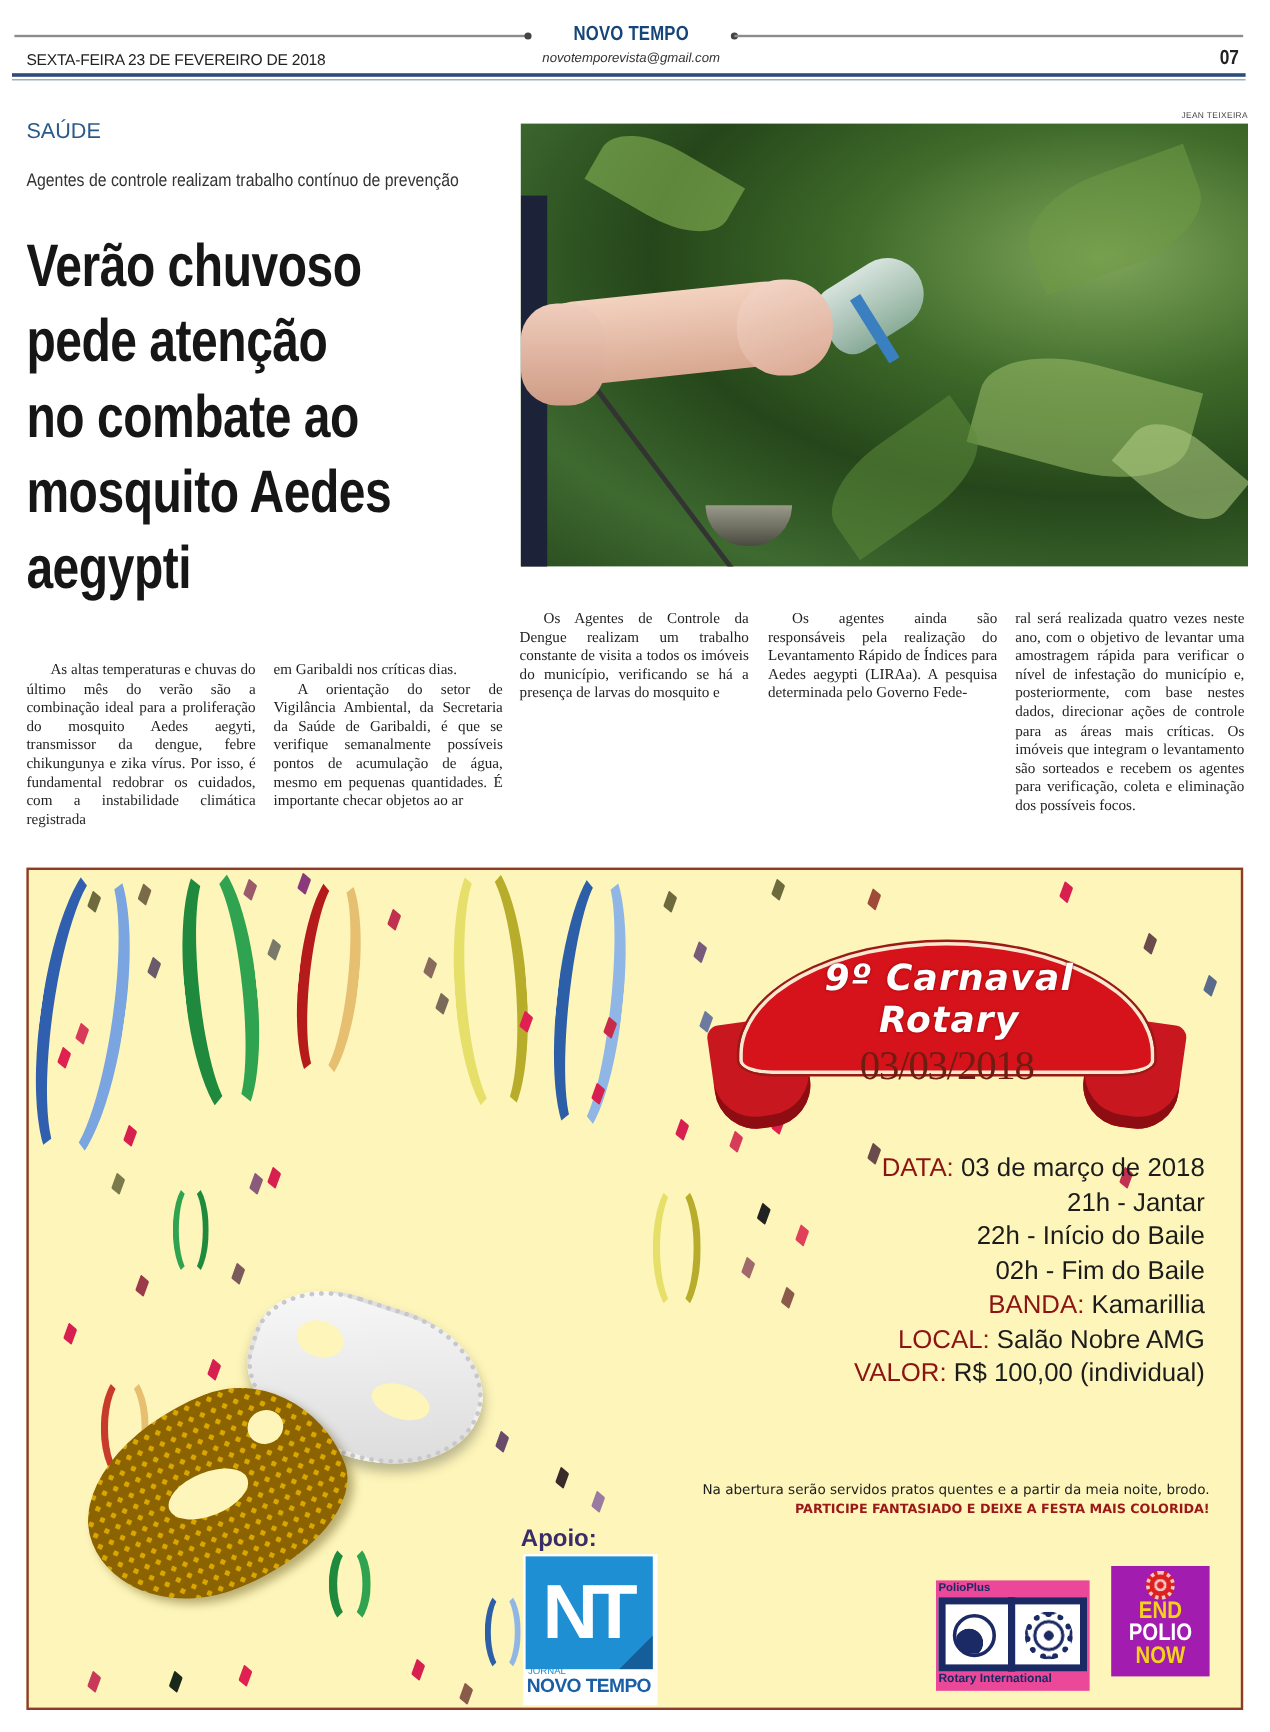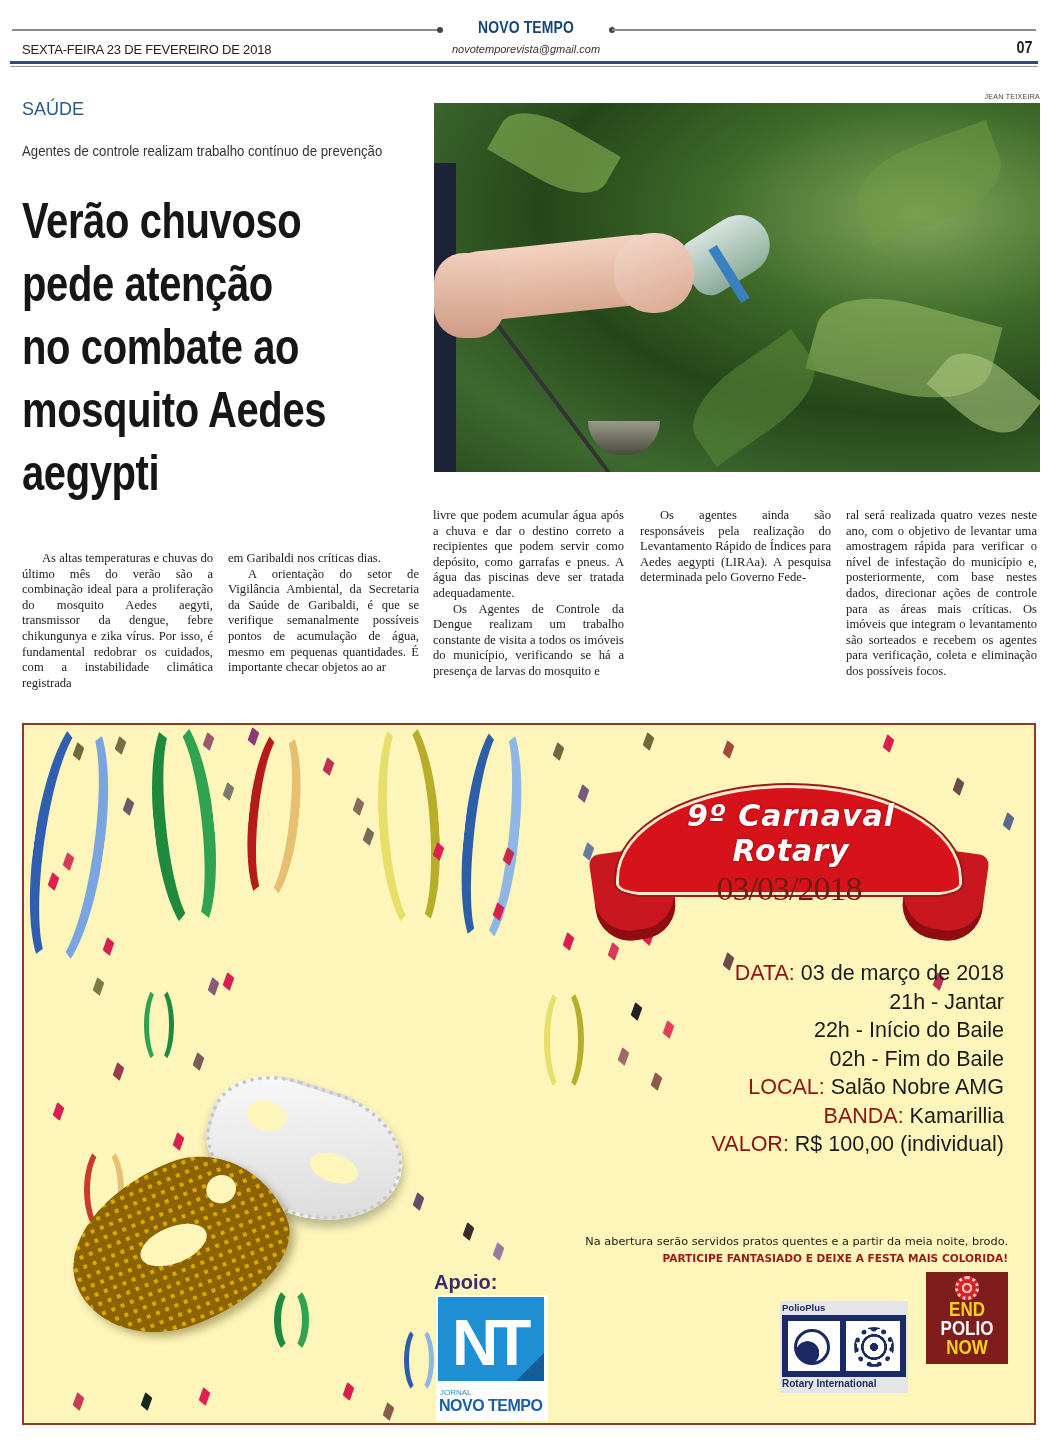--- a/index.html
+++ b/index.html
@@ -79,41 +79,41 @@
 
   .info { position: absolute; right: 30px; top: 234px; text-align: right; font-family: "Liberation Sans", sans-serif;
     font-size: 21.5px; line-height: 28.5px; color: #1c1c1c; }
   .info .lbl { color: #8c1414; }
   .note { position: absolute; right: 26px; top: 508px; text-align: right; font-family: "DejaVu Sans", sans-serif;
     font-size: 11.3px; line-height: 17px; color: #1c1c1c; }
   .note .cta { color: #9a1818; font-weight: bold; font-size: 10.6px; }
 
   .apoio { position: absolute; left: 410px; top: 546px; font-size: 20px; font-weight: bold; color: #3a2c6a; }
   .nt-logo { position: absolute; left: 412px; top: 570px; width: 112px; height: 126px; background: #ffffff; }
-  .nt-square { position: absolute; left: 2px; top: 2px; width: 106px; height: 84px; background: #1e8fd3; overflow: hidden; }
+  .nt-square { position: absolute; left: 2px; top: 2px; width: 106px; height: 94px; background: #1e8fd3; overflow: hidden; }
   .nt-n { position: absolute; left: 14px; top: 14px; font-size: 64px; font-weight: bold; color: #fff; line-height: 64px; letter-spacing: -6px; }
   .nt-corner { position: absolute; right: 0; bottom: 0; width: 0; height: 0; border-left: 28px solid transparent; border-bottom: 28px solid #155e9a; }
   .nt-jornal { position: absolute; left: 4px; top: 93px; font-size: 8px; color: #1e8fd3; }
   .nt-name { position: absolute; left: 3px; top: 102px; font-size: 16px; font-weight: bold; color: #1a5fa6; letter-spacing: -0.5px; }
 
   .renda { position: absolute; left: 538px; top: 558px; width: 210px; text-align: center; font-weight: bold; font-size: 12.7px;
     line-height: 17px; color: #1f1f1f; }
   .renda .gap { height: 16px; }
 
-  .polioplus { position: absolute; left: 756px; top: 576px; width: 128px; height: 92px; background: #e5e5e5; }
+  .polioplus { position: absolute; left: 756px; top: 592px; width: 128px; height: 92px; background: #ec4899; }
   .polioplus-label { position: absolute; left: 2px; top: 1px; font-size: 9.5px; font-weight: bold; color: #1b2a64; }
   .polioplus-box { position: absolute; left: 2px; top: 14px; width: 124px; height: 62px; border: 6px solid #1b2a64; background: #fff; }
   .polioplus-divider { position: absolute; left: 60px; top: 14px; width: 6px; height: 62px; background: #1b2a64; }
   .globe { position: absolute; left: 14px; top: 28px; width: 36px; height: 36px; border-radius: 50%; border: 3px solid #1b2a64;
     background: radial-gradient(circle at 35% 70%, #1b2a64 0 40%, transparent 42%); }
   .wheel { position: absolute; left: 74px; top: 26px; width: 40px; height: 40px; border-radius: 50%; border: 5px dotted #1b2a64;
     background: radial-gradient(circle, #1b2a64 0 18%, #fff 20% 48%, #1b2a64 50% 60%, #fff 62%); }
   .polioplus-footer { position: absolute; left: 2px; top: 77px; font-size: 10px; font-weight: bold; color: #1b2a64; }
 
-  .endpolio { position: absolute; left: 902px; top: 547px; width: 82px; height: 92px; background: #7f1d1d; text-align: center; }
+  .endpolio { position: absolute; left: 902px; top: 580px; width: 82px; height: 92px; background: #a21caf; text-align: center; }
   .endpolio-wheel { position: absolute; left: 29px; top: 4px; width: 24px; height: 24px; border-radius: 50%; border: 3px dotted #f6c4c4;
     background: radial-gradient(circle, #dd2020 0 22%, #f6c4c4 24% 40%, #dd2020 42%); }
   .endpolio-text { position: absolute; left: 0; top: 28px; width: 82px; font-weight: bold; font-size: 20px; line-height: 19px; transform: scaleX(0.85); }
   .endpolio-text .y { color: #f4d21a; display: block; }
   .endpolio-text .w { color: #ffffff; display: block; }
 
   .mask-gold { position: absolute; left: 45px; top: 440px; width: 220px; height: 160px;
     background: radial-gradient(circle, #d9a700 0 30%, #8b6300 32%) 0 0 / 10px 10px, #c89b14;
     border-radius: 60% 40% 55% 45% / 50% 60% 40% 50%; transform: rotate(-22deg); box-shadow: 3px 6px 8px rgba(80,60,0,0.4); }
   .mask-gold .eye { position: absolute; background: #fdf5b9; border-radius: 50%; }
@@ -167,21 +167,20 @@
   </div>
 
   <div class="body-col col1">
     <p class="ind">As altas temperaturas e chuvas do último mês do verão são a combinação ideal para a proliferação do mosquito Aedes aegyti, transmissor da dengue, febre chikungunya e zika vírus. Por isso, é fundamental redobrar os cuidados, com a instabilidade climática registrada</p>
   </div>
   <div class="body-col col2">
     <p>em Garibaldi nos críticas dias.</p>
     <p class="ind">A orientação do setor de Vigilância Ambiental, da Secretaria da Saúde de Garibaldi, é que se verifique semanalmente possíveis pontos de acumulação de água, mesmo em pequenas quantidades. É importante checar objetos ao ar</p>
   </div>
   <div class="body-col col3">
-    <p>livre que podem acumular água após a chuva e dar o destino correto a recipientes que podem servir como depósito, como garrafas e pneus. A água das piscinas deve ser tratada adequadamente.</p>
     <p class="ind">Os Agentes de Controle da Dengue realizam um trabalho constante de visita a todos os imóveis do município, verificando se há a presença de larvas do mosquito e</p>
   </div>
   <div class="body-col col4">
     <p class="ind">Os agentes ainda são responsáveis pela realização do Levantamento Rápido de Índices para Aedes aegypti (LIRAa). A pesquisa determinada pelo Governo Fede-</p>
   </div>
   <div class="body-col col5">
     <p>ral será realizada quatro vezes neste ano, com o objetivo de levantar uma amostragem rápida para verificar o nível de infestação do município e, posteriormente, com base nestes dados, direcionar ações de controle para as áreas mais críticas. Os imóveis que integram o levantamento são sorteados e recebem os agentes para verificação, coleta e eliminação dos possíveis focos.</p>
   </div>
 </div>
 
@@ -262,22 +261,22 @@
     <div class="banner-arc"></div>
     <div class="banner-title">9º Carnaval Rotary</div>
     <div class="banner-date">03/03/2018</div>
   </div>
 
   <div class="info">
     <div><span class="lbl">DATA:</span><span> 03 de março de 2018</span></div>
     <div><span class="lbl"></span><span>21h - Jantar</span></div>
     <div><span class="lbl"></span><span>22h - Início do Baile</span></div>
     <div><span class="lbl"></span><span>02h - Fim do Baile</span></div>
+    <div><span class="lbl">BANDA:</span><span> Kamarillia</span></div>
     <div><span class="lbl">LOCAL:</span><span> Salão Nobre AMG</span></div>
-    <div><span class="lbl">BANDA:</span><span> Kamarillia</span></div>
     <div><span class="lbl">VALOR:</span><span> R$ 100,00 (individual)</span></div>
   </div>
 
   <div class="note">
     <div>Na abertura serão servidos pratos quentes e a partir da meia noite, brodo.</div>
     <div class="cta">PARTICIPE FANTASIADO E DEIXE A FESTA MAIS COLORIDA!</div>
   </div>
 
   <div class="apoio">Apoio:</div>
   <div class="nt-logo">

